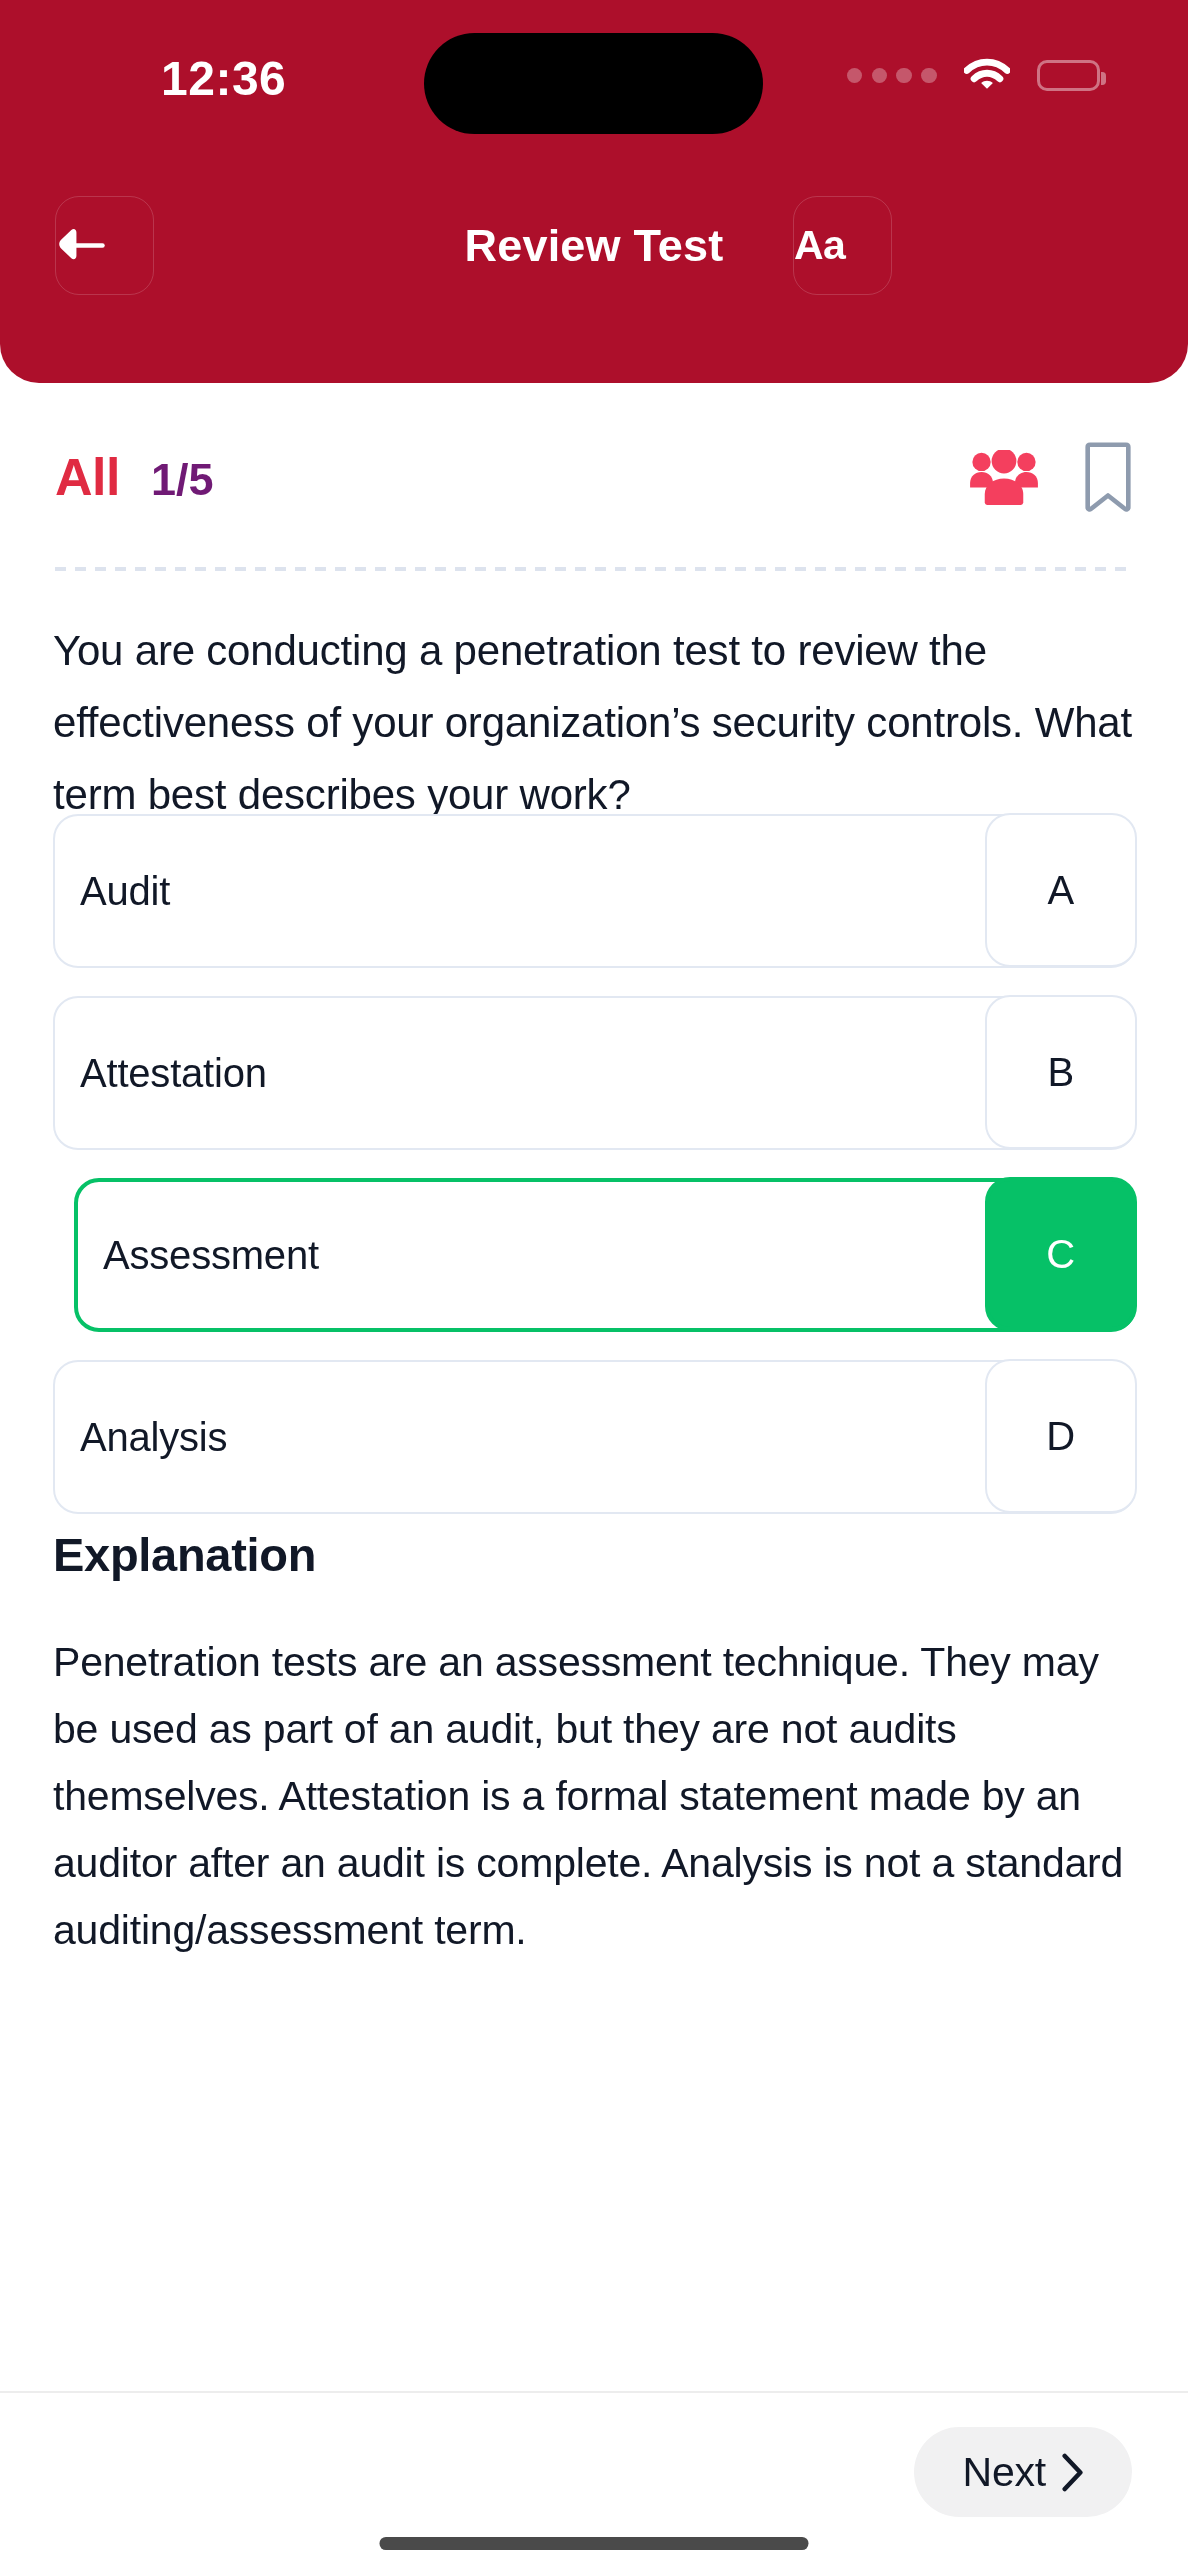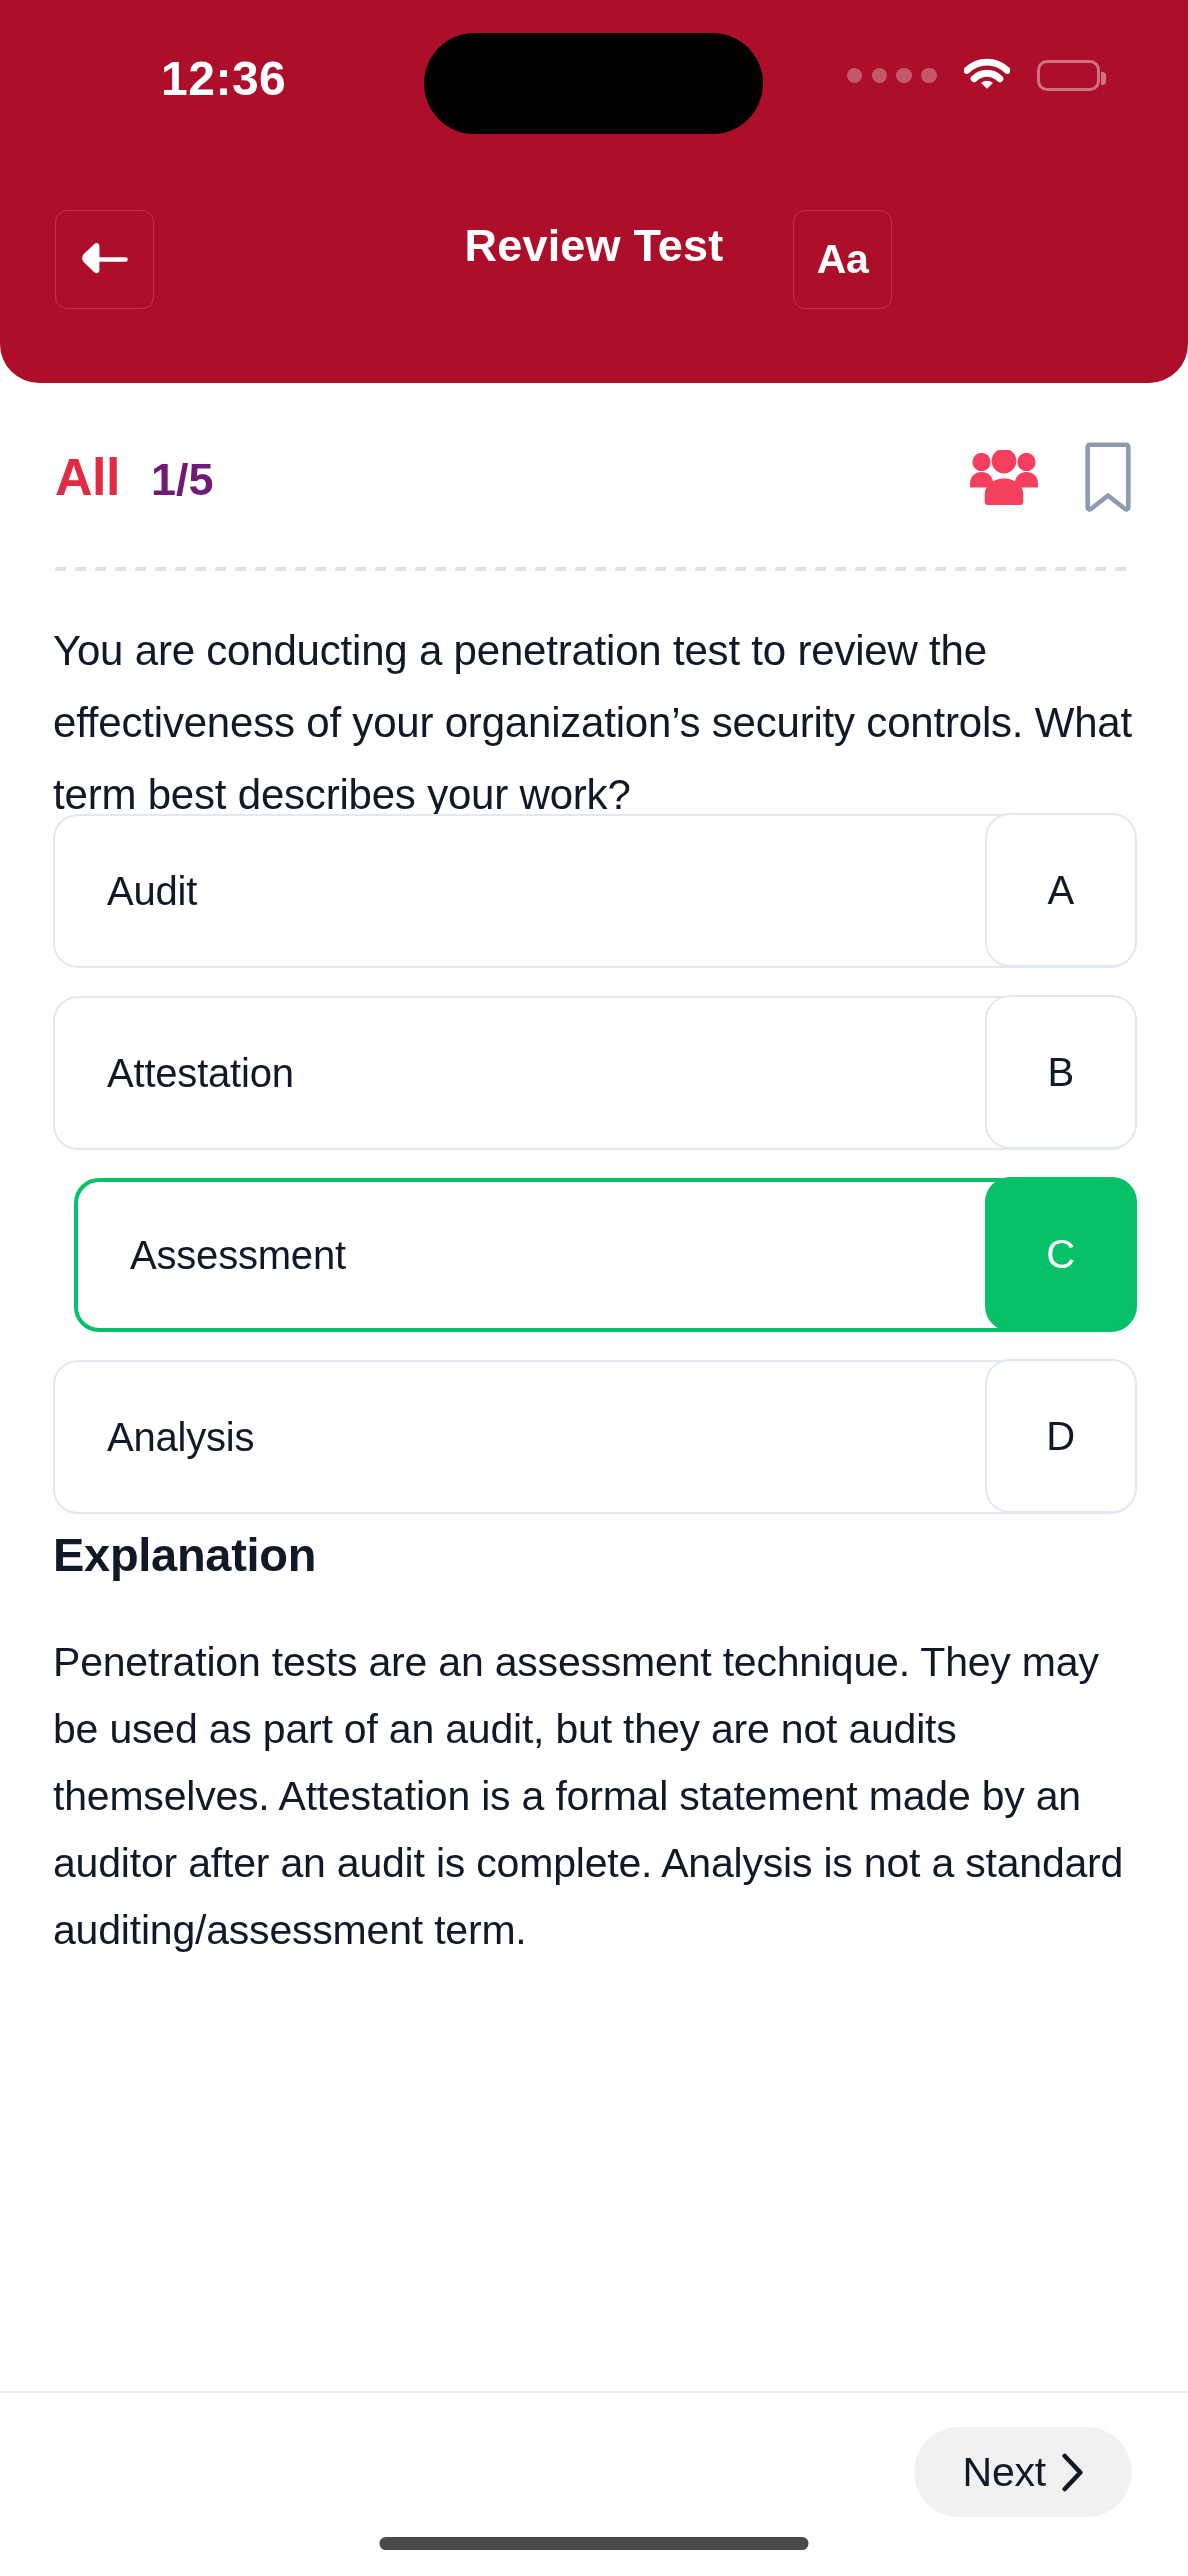--- a/index.html
+++ b/index.html
@@ -57,25 +57,25 @@
     position:absolute; right:-9.2px; top:9.2px;
     width:5.5px; height:13px; border-radius:0 3.7px 3.7px 0;
     background:rgba(255,255,255,0.42);
   }
 
   
   .navbar {
     position:absolute; top:189px; left:0; width:947px; height:138px;
   }
   .nav-btn {
-    position:absolute; top:21px;
+    position:absolute; top:7px;
     width:99px; height:99px;
     border:1.8px solid rgba(255,255,255,0.16);
-    border-radius:12px;
-    display:flex; align-items:center; justify-content:center;
+    border-radius:24px;
+    display:flex; align-items:center; 
   }
   .nav-btn.left  { left:55px; }
   .nav-btn.right { right:55px; }
   .back-arrow { width:52px; height:39px; display:block; }
   .aa-label {
     font-size:41px; font-weight:700; color:#ffffff; line-height:1;
     letter-spacing:-0.5px;
   }
   .nav-title {
     position:absolute; top:0; left:0; width:1188px; height:114px;
@@ -131,21 +131,21 @@
   .option {
     position:relative;
     height:154px;
     margin-bottom:28px;
     border:2.8px solid #E2E8F2;
     border-radius:25px;
     background:#ffffff;
     display:flex; align-items:center;
   }
   .option-text {
-    padding-left:52px;
+    padding-left:25px;
     font-size:40px; font-weight:400; color:#111827;
     letter-spacing:-0.2px;
   }
   .option-badge {
     position:absolute; right:-2.8px; top:-2.8px;
     width:152px; height:154px;
     border:2.8px solid #E2E8F2;
     border-radius:25px;
     background:#ffffff;
     display:flex; align-items:center; justify-content:center;

